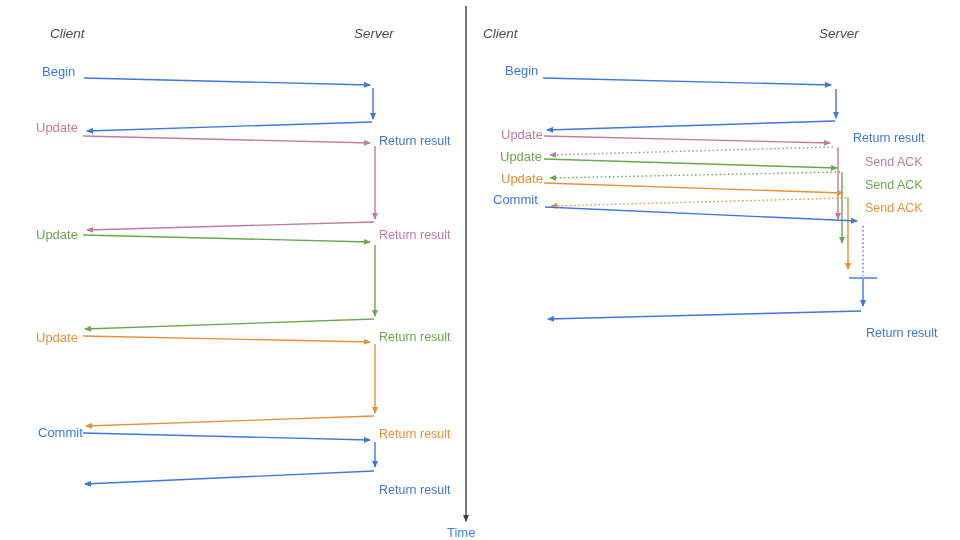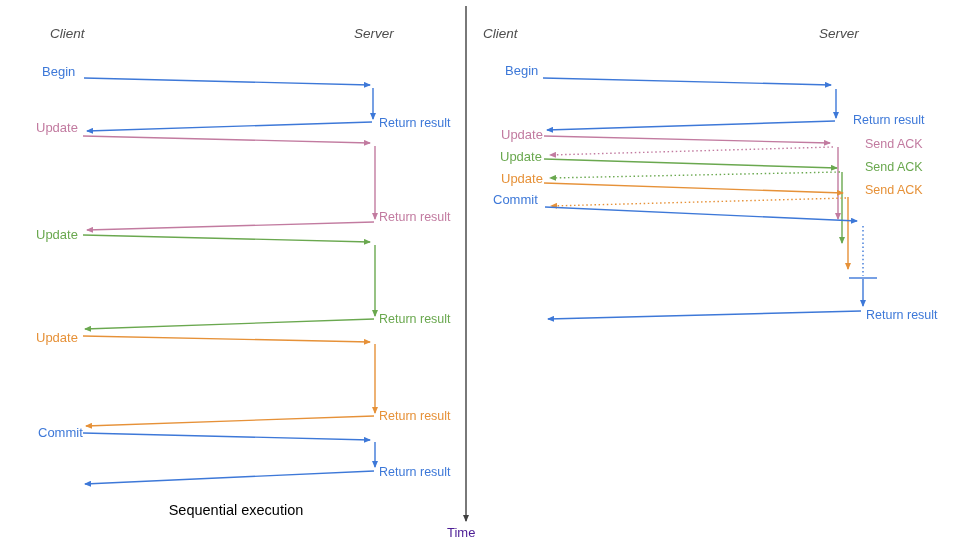--- a/index.html
+++ b/index.html
@@ -1,23 +1,23 @@
 <!DOCTYPE html>
 <html style="--blue: #3d78d8; --pink: #c27ba0; --green: #6aa84f; --orange: #e69138; --header_gray: #4d4d4d; --axis: #404040;"><head>
 <meta charset="utf-8">
 <style>
   html,body{margin:0;padding:0;background:#ffffff;}
   .stage{position:relative;width:960px;height:540px;background:#fff;overflow:hidden;
          font-family:"Liberation Sans",sans-serif;}
   .stage svg{position:absolute;left:0;top:0;}
   .lbl{position:absolute;font-size:13px;line-height:1.05;white-space:nowrap;}
-  .rr{font-size:12.5px;}
+  .rr{font-size:12.5px;margin-top:18px;}
   .hdr{position:absolute;font-style:italic;font-size:13.5px;color:var(--header_gray);white-space:nowrap;}
   .cap{position:absolute;font-size:14.5px;color:#000;width:300px;text-align:center;white-space:nowrap;}
-  .time{position:absolute;font-size:13px;color:#4c1d95;white-space:nowrap;}
+  .time{position:absolute;font-size:13px;color:#3b82f6;white-space:nowrap;}
   .c-blue{color:var(--blue);text-align:center;} .c-pink{color:var(--pink);}
   .c-green{color:var(--green);} .c-orange{color:var(--orange);}
   path.ln{fill:none;stroke-width:1.4;stroke-linecap:butt;}
   .s-blue{stroke:var(--blue);} .s-pink{stroke:var(--pink);}
   .s-green{stroke:var(--green);} .s-orange{stroke:var(--orange);}
   .s-axis{stroke:var(--axis);stroke-width:1.1;}
   .dot{stroke-dasharray:1.5 2.6;stroke-width:1.1;}
   .bar{stroke-width:1.6;}
   .f-blue{fill:var(--blue);} .f-pink{fill:var(--pink);}
   .f-green{fill:var(--green);} .f-orange{fill:var(--orange);}
@@ -114,16 +114,15 @@
   <div class="lbl c-green" style="left:500px;top:150px;">Update</div>
   <div class="lbl c-orange" style="left:501px;top:172px;">Update</div>
   <div class="lbl c-blue" style="left:493px;top:193px;">Commit</div>
 
   <div class="lbl rr c-blue" style="left:853px;top:114px;">Return result</div>
   <div class="lbl rr c-pink" style="left:865px;top:138px;">Send ACK</div>
   <div class="lbl rr c-green" style="left:865px;top:161px;">Send ACK</div>
   <div class="lbl rr c-orange" style="left:865px;top:184px;">Send ACK</div>
   <div class="lbl rr c-blue" style="left:866px;top:309px;">Return result</div>
 
-  <div class="cap" style="left:86px;top:502px;">Sequential execution</div>
   <div class="time" style="left:447px;top:525px;">Time</div>
 
 </div>
 
 </body></html>

